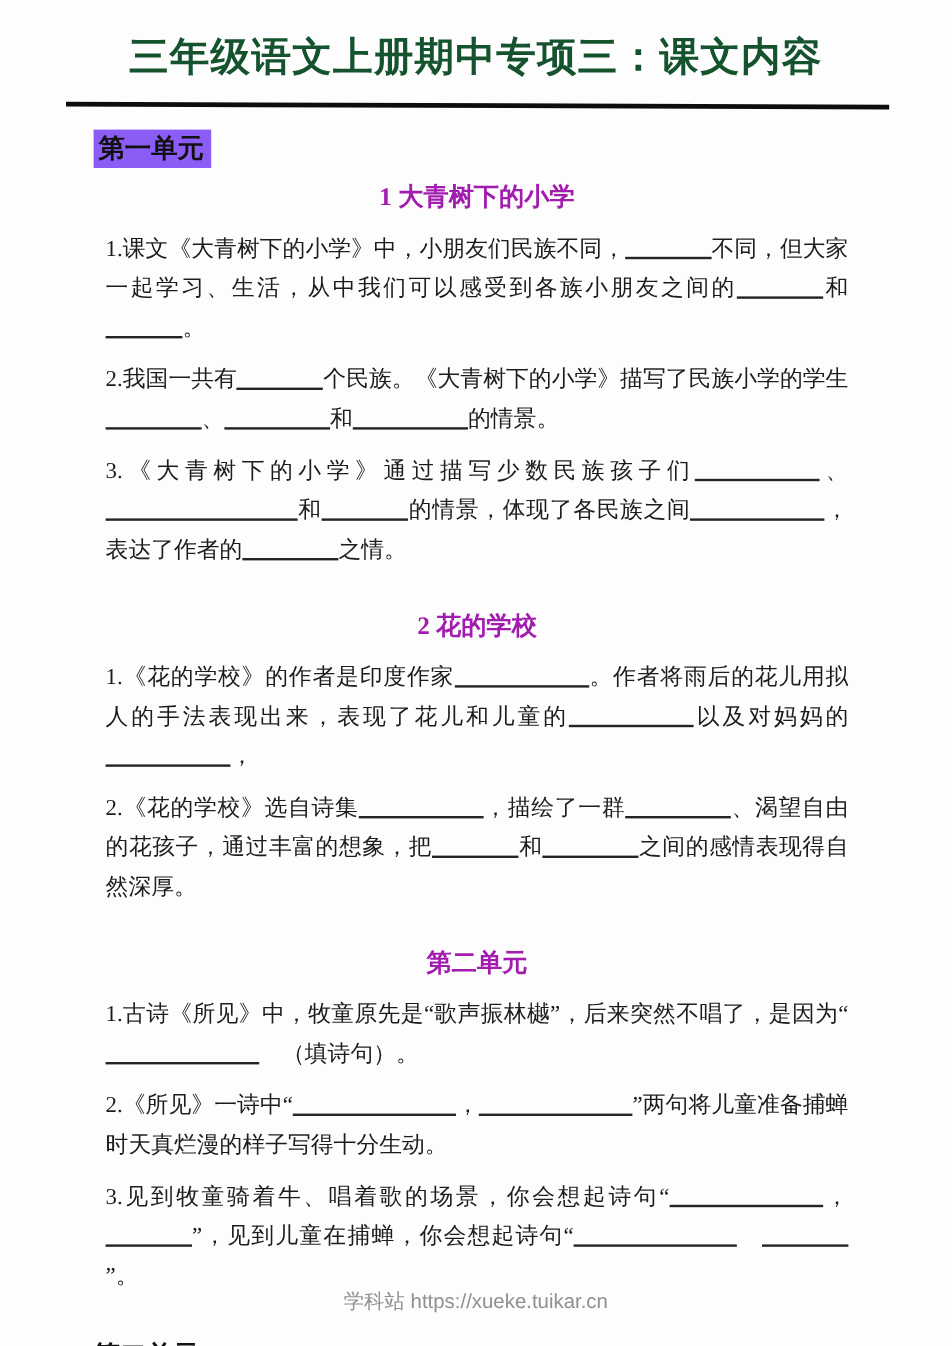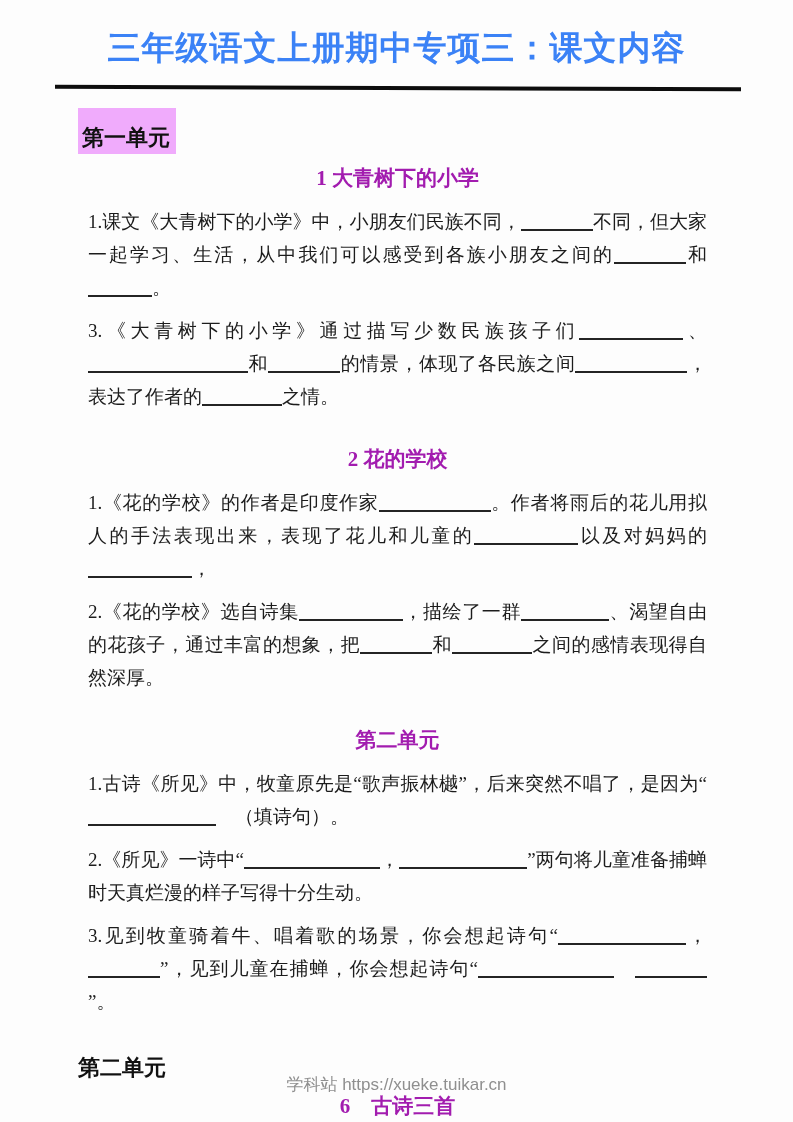--- a/index.html
+++ b/index.html
@@ -20,43 +20,43 @@
     box-sizing: border-box;
   }
   .title {
     margin: 0;
     padding-top: 26px;
     text-align: center;
     font-size: 33px;
     line-height: 44px;
     font-weight: bold;
     letter-spacing: 1px;
-    color: #3b82f6;
+    color: #14532d;
   }
   .rule {
     height: 4px;
     background: #0d0d0d;
     margin: 16px 52px 0 55px;
     transform: rotate(0.2deg);
   }
   .content {
     padding: 0 76px 0 78px;
     text-align: justify;
   }
   .unit-label {
     display: inline-block;
     margin-top: 18px;
     font-size: 22px;
     line-height: 28px;
     font-weight: bold;
     color: #111;
   }
   .unit-label.highlight {
-    background: #f0abfc;
-    padding: 16px 6px 2px 4px;
+    background: #8b5cf6;
+    padding: 2px 6px 2px 4px;
   }
   .lesson-heading {
     margin: 8px 0 4px 0;
     text-align: center;
     font-size: 21px;
     line-height: 33px;
     font-weight: bold;
     color: #a21caf;
   }
   .mt-lesson { margin-top: 30px; }
@@ -91,20 +91,21 @@
 
   <h1 class="title">三年级语文上册期中专项三：课文内容</h1>
   <div class="rule"></div>
 
   <div class="content">
 
     <div class="unit-label highlight">第一单元</div>
 
     <h2 class="lesson-heading">1 大青树下的小学</h2>
     <p class="q">1.课文《大青树下的小学》中，小朋友们民族不同，<span class="blank" style="width:72px"></span>不同，但大家一起学习、生活，从中我们可以感受到各族小朋友之间的<span class="blank" style="width:72px"></span>和<span class="blank" style="width:64px"></span>。</p>
+    <p class="q">2.我国一共有<span class="blank" style="width:72px"></span>个民族。《大青树下的小学》描写了民族小学的学生<span class="blank" style="width:80px"></span>、<span class="blank" style="width:88px"></span>和<span class="blank" style="width:96px"></span>的情景。</p>
     <p class="q">3.《大青树下的小学》通过描写少数民族孩子们<span class="blank" style="width:104px"></span>、<span class="blank" style="width:160px"></span>和<span class="blank" style="width:72px"></span>的情景，体现了各民族之间<span class="blank" style="width:112px"></span>，表达了作者的<span class="blank" style="width:80px"></span>之情。</p>
 
     <h2 class="lesson-heading mt-lesson">2 花的学校</h2>
     <p class="q">1.《花的学校》的作者是印度作家<span class="blank" style="width:112px"></span>。作者将雨后的花儿用拟人的手法表现出来，表现了花儿和儿童的<span class="blank" style="width:104px"></span>以及对妈妈的<span class="blank" style="width:104px"></span>，</p>
     <p class="q">2.《花的学校》选自诗集<span class="blank" style="width:104px"></span>，描绘了一群<span class="blank" style="width:88px"></span>、渴望自由的花孩子，通过丰富的想象，把<span class="blank" style="width:72px"></span>和<span class="blank" style="width:80px"></span>之间的感情表现得自然深厚。</p>
 
     <h2 class="lesson-heading mt-lesson">第二单元</h2>
     <p class="q">1.古诗《所见》中，牧童原先是“歌声振林樾”，后来突然不唱了，是因为“<span class="blank" style="width:128px"></span>　（填诗句）。</p>
     <p class="q">2.《所见》一诗中“<span class="blank" style="width:136px"></span>，<span class="blank" style="width:128px"></span>”两句将儿童准备捕蝉时天真烂漫的样子写得十分生动。</p>
     <p class="q">3.见到牧童骑着牛、唱着歌的场景，你会想起诗句“<span class="blank" style="width:128px"></span>，<span class="blank" style="width:72px"></span>”，见到儿童在捕蝉，你会想起诗句“<span class="blank" style="width:136px"></span>　<span class="blank" style="width:72px"></span>”。</p>

